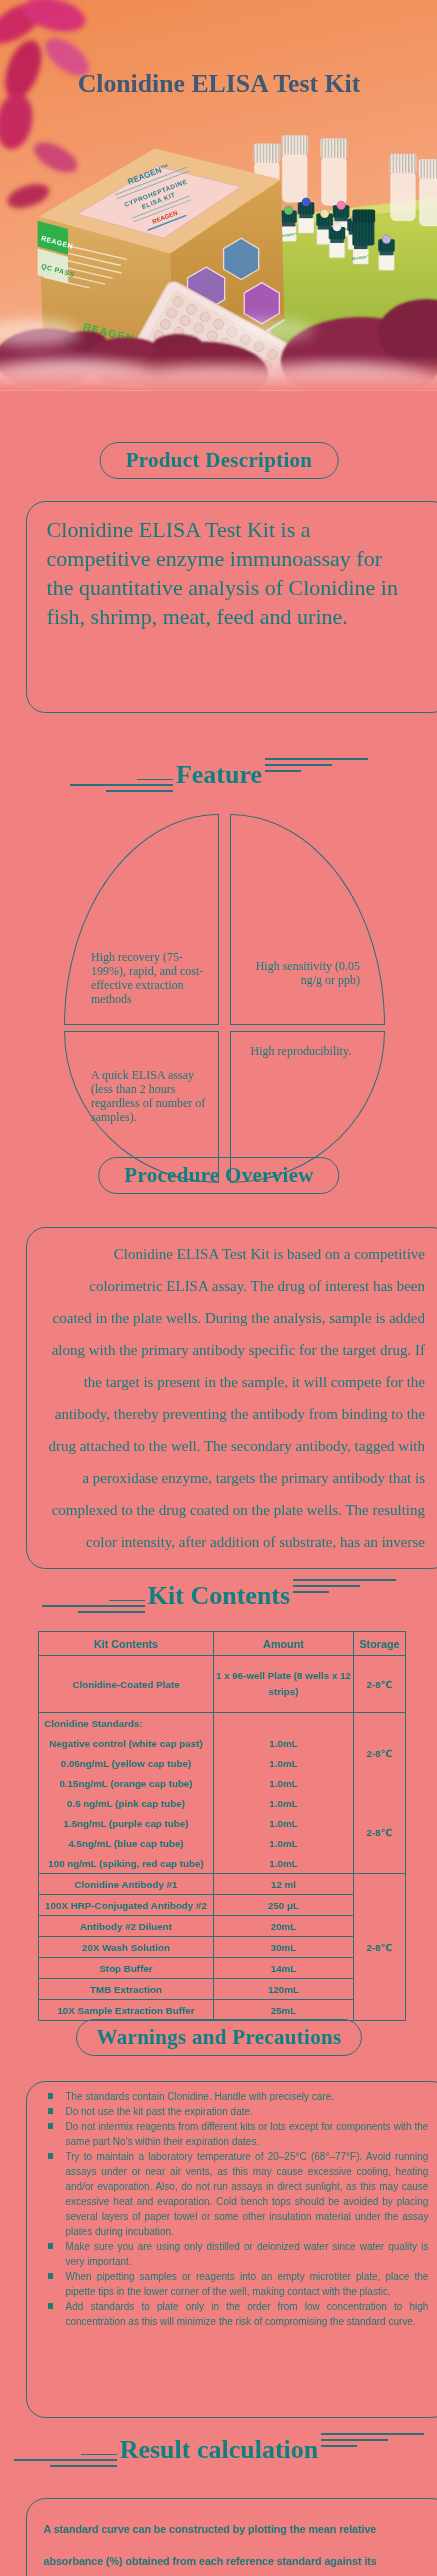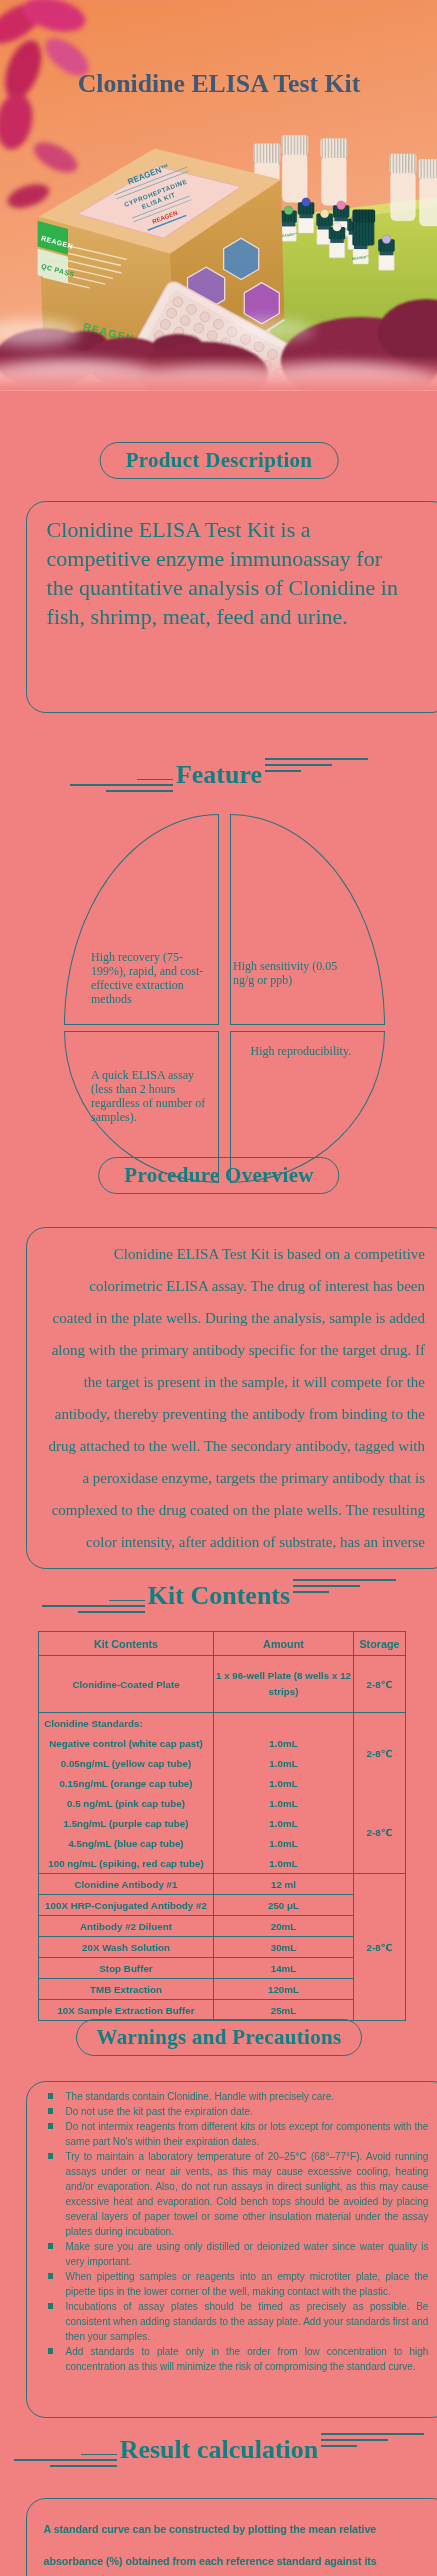--- a/index.html
+++ b/index.html
@@ -40,21 +40,21 @@
   #box-warn{top:2081px; height:337px; padding:7.2px 21.6px 0 15.5px;}
   #box-result{top:2498px; height:161px; padding:14.4px 18.5px 0 16.5px;}
   
   .quad{position:absolute; border:1.3px solid #27717a; color:#117c7c;}
   #q-tl{left:64px; top:814px; width:155px; height:211px; border-radius:100% 0 0 0;}
   #q-tr{left:230px; top:814px; width:155px; height:211px; border-radius:0 100% 0 0;}
   #q-bl{left:64px; top:1031px; width:155px; height:152px; border-radius:0 0 0 100%;}
   #q-br{left:230px; top:1031px; width:155px; height:152px; border-radius:0 0 100% 0;}
   .quad p{position:absolute; font-size:12px; line-height:14px;}
   #q-tl p{left:26px; bottom:18.5px; width:120px;}
-  #q-tr p{left:2px; bottom:37px; width:111px;}
+  #q-tr p{left:18px; bottom:37px; width:111px;text-align:right;}
   #q-bl p{left:26px; top:4.1px; width:120px;margin-top:32px;}
   #q-br p{left:19.6px; top:12.4px; width:124px;}
   
   #kit-table{
     position:absolute; left:38px; top:1631px; width:367px;
     border-collapse:collapse; table-layout:fixed;
     font-family:"Liberation Sans","DejaVu Sans",sans-serif;
     color:#0f7979; font-weight:bold; font-size:9.8px; text-align:center;
   }
   #kit-table td, #kit-table th{border:1.3px solid #27717a; padding:0;}
@@ -521,21 +521,20 @@
     <span>Warnings and Precautions</span>
   </div>
   <div class="rbox" id="box-warn">
     <ul>
       <li><span class="sq"></span><span>The standards contain Clonidine. Handle with precisely care.</span></li>
       <li><span class="sq"></span><span>Do not use the kit past the expiration date.</span></li>
       <li><span class="sq"></span><span>Do not intermix reagents from different kits or lots except for components with the same part No's within their expiration dates.</span></li>
       <li><span class="sq"></span><span>Try to maintain a laboratory temperature of 20–25°C (68°–77°F). Avoid running assays under or near air vents, as this may cause excessive cooling, heating and/or evaporation. Also, do not run assays in direct sunlight, as this may cause excessive heat and evaporation. Cold bench tops should be avoided by placing several layers of paper towel or some other insulation material under the assay plates during incubation.</span></li>
       <li><span class="sq"></span><span>Make sure you are using only distilled or deionized water since water quality is very important.</span></li>
       <li><span class="sq"></span><span>When pipetting samples or reagents into an empty microtiter plate, place the pipette tips in the lower corner of the well, making contact with the plastic.</span></li>
-      <li><span class="sq"></span><span>Incubations of assay plates should be timed as precisely as possible. Be consistent when adding standards to the assay plate. Add your standards first and then your samples.</span></li>
       <li><span class="sq"></span><span>Add standards to plate only in the order from low concentration to high concentration as this will minimize the risk of compromising the standard curve.</span></li>
 
     </ul>
   </div>
 
   
   <div class="deco-title" id="t-result" style="top:2433px;">
     <span class="lines left">
         <div style="width:36px"></div>
         <div style="width:103px"></div>

